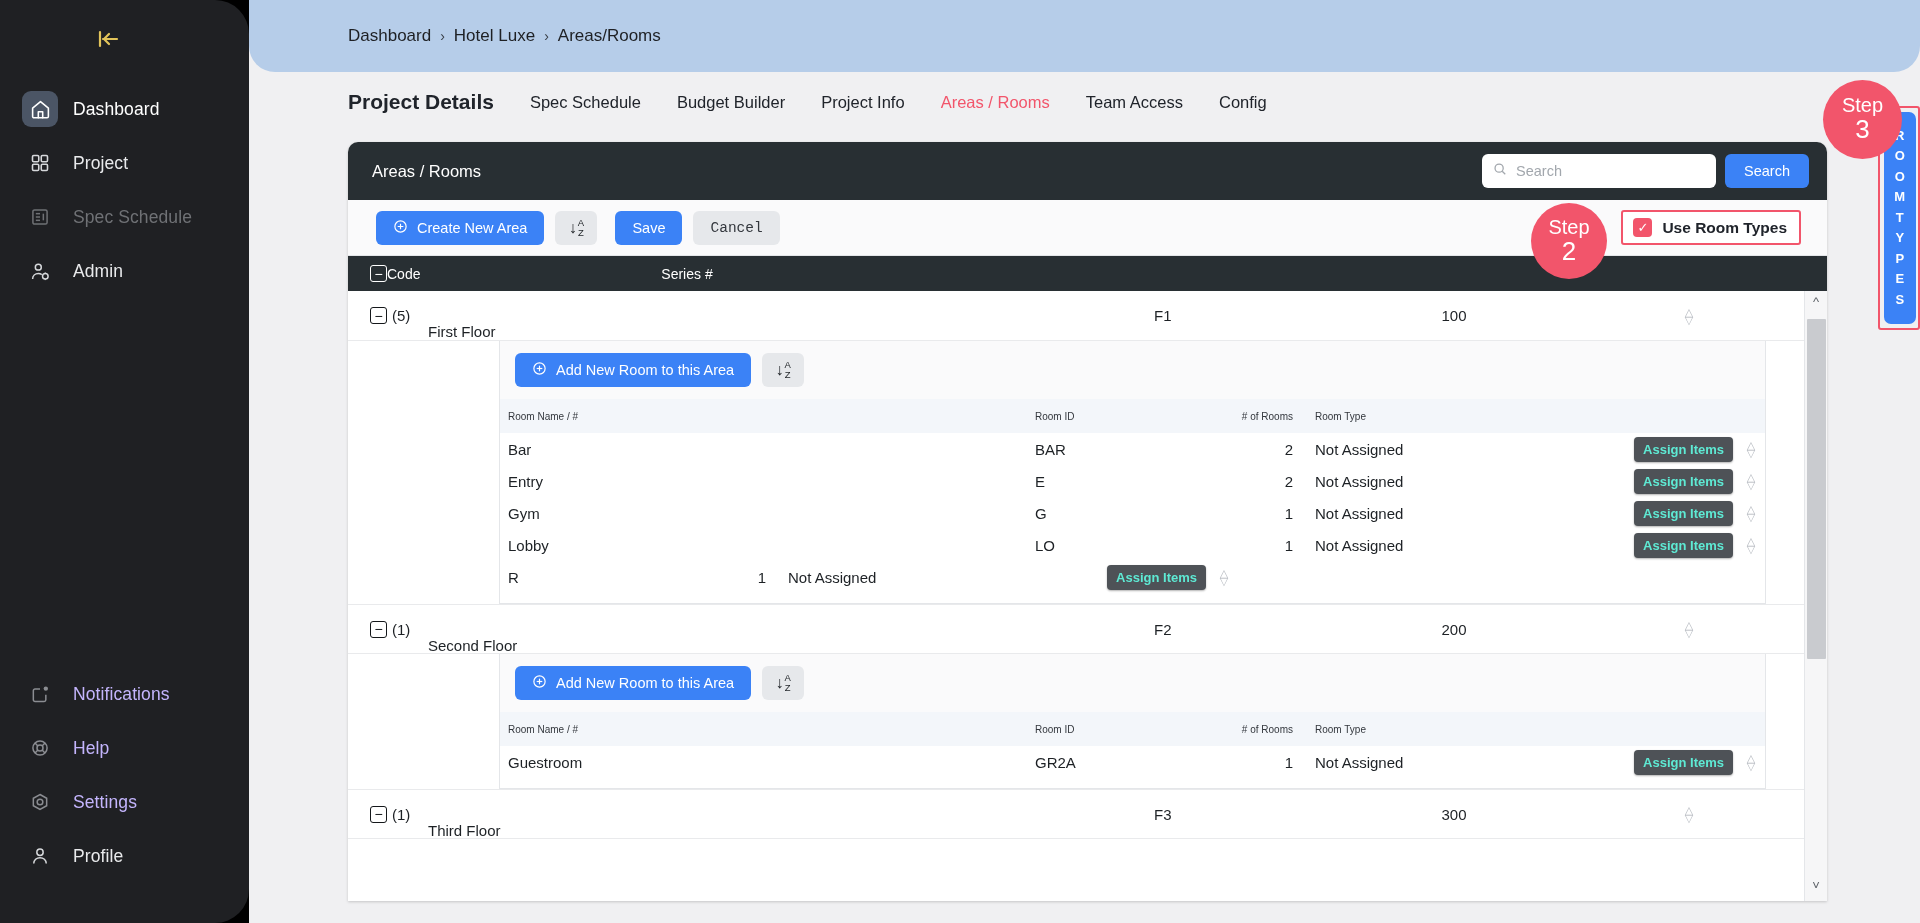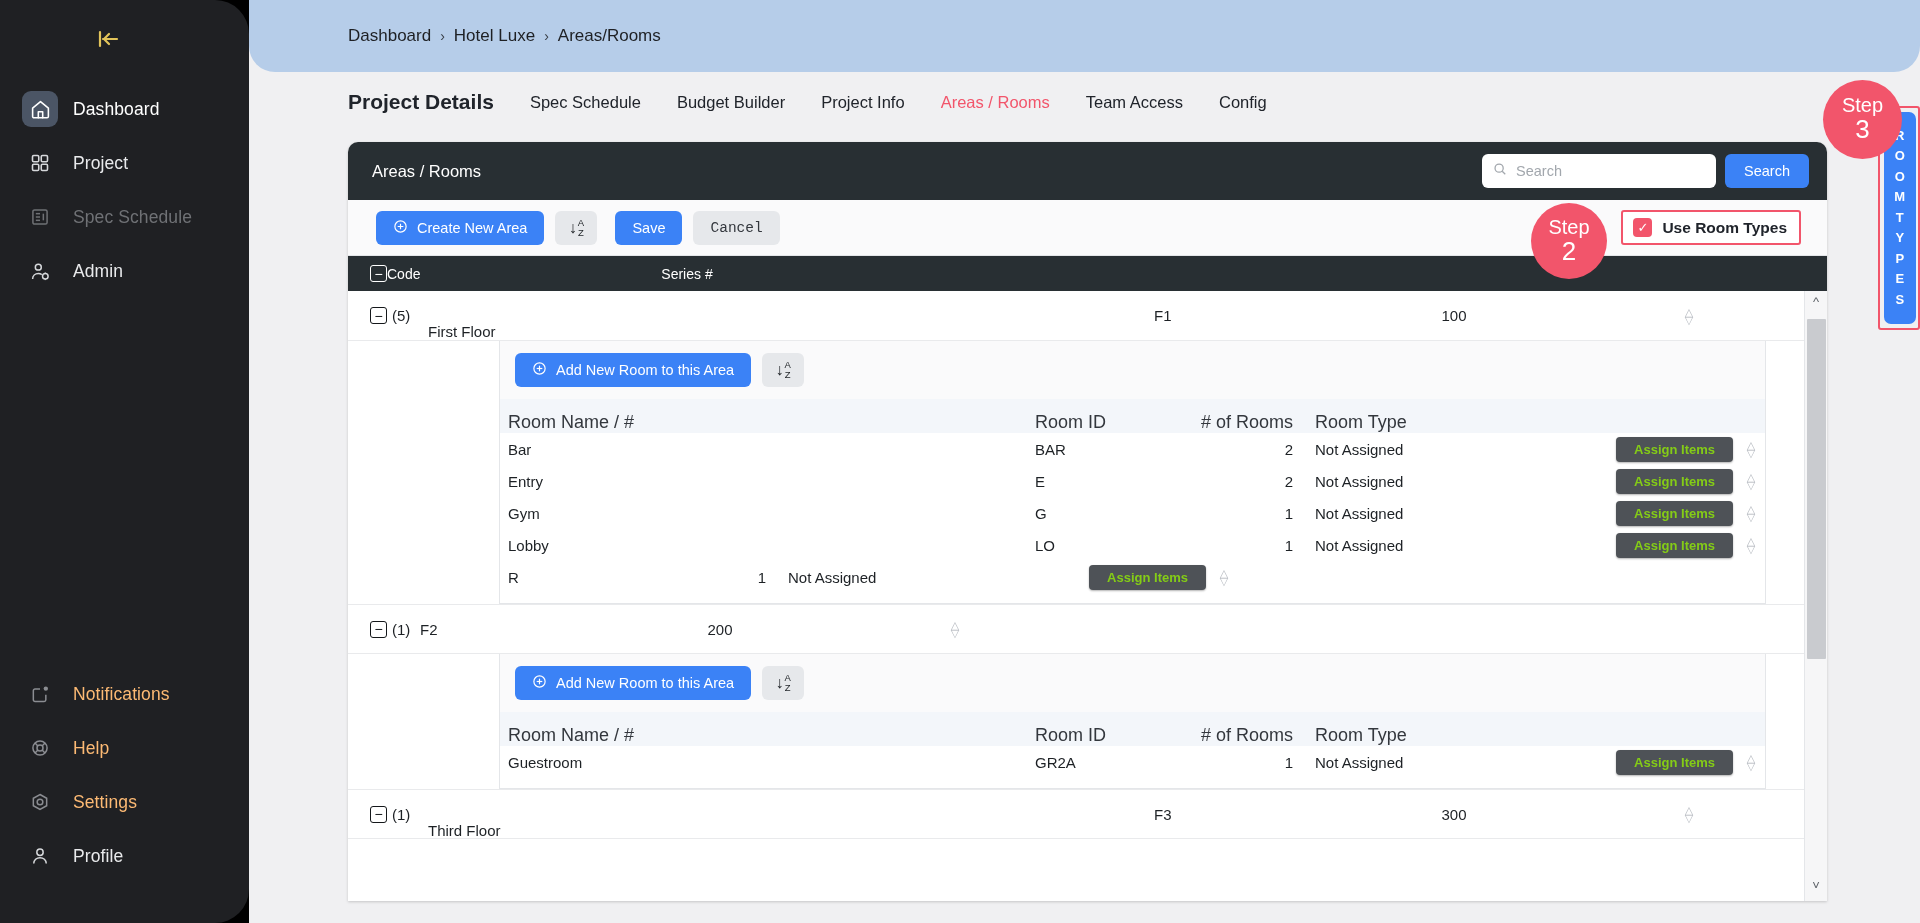--- a/index.html
+++ b/index.html
@@ -35,21 +35,21 @@
   }
   .nav-icon {
     width: 36px; height: 36px;
     display: flex; align-items: center; justify-content: center;
     border-radius: 9px; flex: 0 0 36px;
   }
   .nav-item.active .nav-icon { background: #4b5565; }
   .nav-label { font-size: 17.5px; letter-spacing: .1px; }
   .nav-item.active .nav-label { color: #ffffff; }
   .nav-item.bright .nav-label { color: #e9eaec; }
-  .nav-item.dim .nav-label { color: #fdba74; }
+  .nav-item.dim .nav-label { color: #c4b5fd; }
   .nav-item.dimmer .nav-label { color: #6f7175; }
 
   
   #main {
     position: absolute; left: 249px; top: 0;
     width: 1671px; height: 923px;
     background: #f0f0f2;
     overflow: hidden;
   }
   #breadcrumb-bar {
@@ -182,35 +182,35 @@
   .subpanel {
     margin: 0 38px 0 151px;
     border: 1px solid #e4e6e9; border-top: none;
     background: #fff;
   }
   .sub-toolbar {
     height: 58px; background: #fafafb; display: flex; align-items: center;
     padding-left: 8px; gap: 11px;
   }
   .sub-head {
-    height: 34px; background: #f3f6fa; display: flex; align-items: flex-end;
-    font-size: 18px; color: #33373d; padding-left: 8px;
+    height: 34px; background: #f3f6fa; display: flex; align-items: center;
+    font-size: 10px; color: #33373d; padding-left: 8px;
   }
   .c-name { flex: 1; }
   .c-id { width: 160px; }
   .c-num { width: 120px; text-align: right; padding-right: 22px; }
   .c-type { width: 300px; }
   .c-act { width: 150px; display: flex; align-items: center; justify-content: flex-end; gap: 10px; padding-right: 6px; }
   .room-row {
     height: 32px; display: flex; align-items: center;
     font-size: 15px; color: #1d2125; padding-left: 8px;
   }
   .assign-btn {
-    background: #4e5257; color: #84cc16; border: none; border-radius: 4px;
-    font-size: 13px; font-weight: bold; padding: 5px 18px; cursor: pointer;
+    background: #4e5257; color: #5eead4; border: none; border-radius: 4px;
+    font-size: 13px; font-weight: bold; padding: 5px 9px; cursor: pointer;
     font-family: "Liberation Sans", sans-serif;
     box-shadow: 0 1px 2px rgba(0,0,0,.3);
   }
 
   
   #vscroll {
     position: absolute; right: 0; top: 0; width: 23px; height: 610px;
     background: #f6f6f7; border-left: 1px solid #e4e6e9;
     display: flex; flex-direction: column; align-items: center;
   }
@@ -527,20 +527,21 @@
                 <button class="assign-btn">Assign Items</button>
                 <span class="spinner">△<br>▽</span>
               </span>
             </div>
             <div style="height:10px"></div>
           </div>
 
           <div class="area-row" style="border-top:1px solid #e9eaec;">
             <span class="box-toggle dark">−</span>
             <span class="count">(1)</span>
+            <span class="aname">Second Floor</span>
             <span class="acode">F2</span>
             <span class="aseries">200</span>
             <span class="aspin">
                 <span class="spinner">△<br>▽</span>
               </span>
           </div>
 
           <div class="subpanel">
             <div class="sub-toolbar">
               <button class="btn btn-primary">

